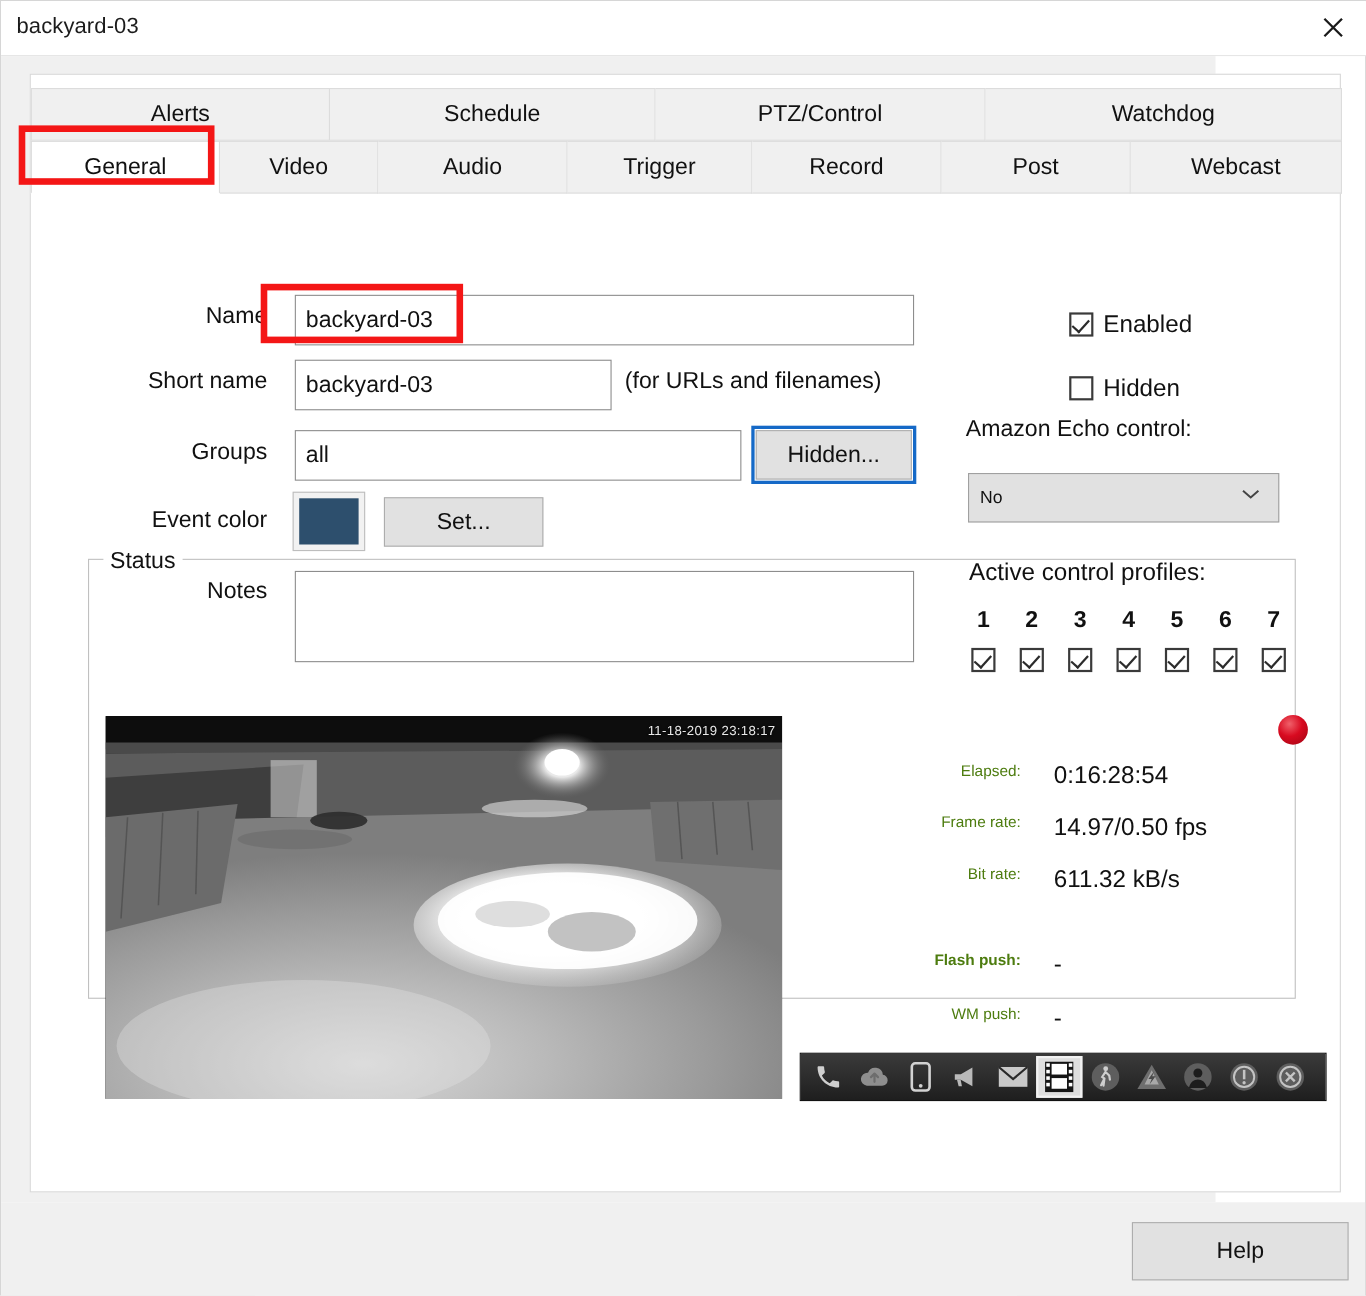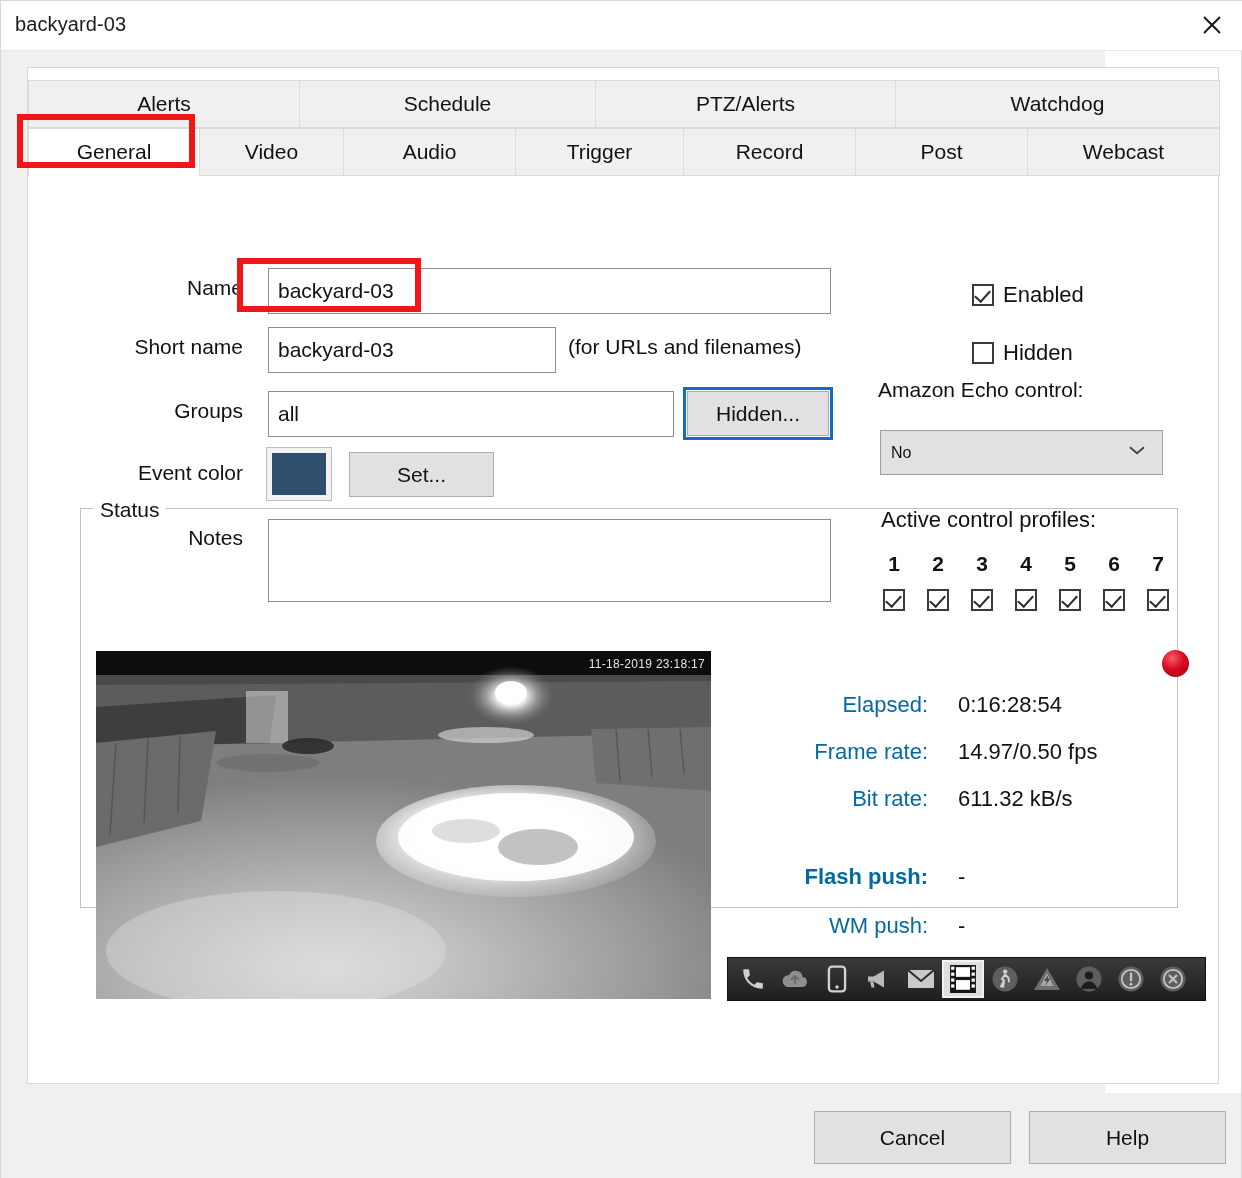--- a/index.html
+++ b/index.html
@@ -77,21 +77,21 @@
 
   
   #status-group{position:absolute;left:52px;top:440px;width:1098px;height:400px;border:1px solid #c0c0c0;box-sizing:border-box;}
   #status-legend{position:absolute;left:66px;top:430px;background:#ffffff;padding:0 6px;font-size:21px;color:#111;}
 
   
   #video{position:absolute;left:68px;top:583px;width:615px;height:348px;overflow:hidden;background:#111;}
   #video-ts{position:absolute;right:6px;top:6px;font-size:12px;color:#e8e8e8;font-family:"Liberation Sans",sans-serif;letter-spacing:.3px;z-index:5;text-shadow:0 0 2px #000;}
 
   
-  .stat-lbl{position:absolute;font-size:22px;color:#0369a1;text-align:right;white-space:nowrap;}
+  .stat-lbl{position:absolute;font-size:14px;color:#4d7c0f;text-align:right;white-space:nowrap;}
   .stat-val{position:absolute;font-size:22px;color:#111;white-space:nowrap;}
   #rec-dot{position:absolute;left:1134px;top:582px;width:27px;height:27px;border-radius:50%;
     background:radial-gradient(circle at 38% 30%, #f0606a 0%, #d80a20 45%, #9e0412 100%);}
 
   
   #icon-toolbar{position:absolute;left:699px;top:889px;width:479px;height:44px;
     background:linear-gradient(#3a3a3a,#2a2a2a 60%,#1e1e1e);border:1px solid #111;box-sizing:border-box;
     display:flex;align-items:center;padding:0 4px;gap:0;}
   .tb-icon{width:42px;height:38px;display:flex;align-items:center;justify-content:center;cursor:default;flex:0 0 auto;}
   .tb-icon svg{display:block;}
@@ -120,21 +120,21 @@
 
       <div id="tabstrip">
         <div class="tabrow" id="tabrow-top">
           <div class="tab" style="width:272px">
               <span>Alerts</span>
             </div>
           <div class="tab" style="width:296px">
               <span>Schedule</span>
             </div>
           <div class="tab" style="width:300px">
-              <span>PTZ/Alerts</span>
+              <span>PTZ/Control</span>
             </div>
           <div class="tab" style="width:324px">
               <span>Watchdog</span>
             </div>
         </div>
         <div class="tabrow" id="tabrow-bottom">
           <div class="tab selected" style="width:172px">
               <span>General</span>
             </div>
           <div class="tab" style="width:144px">
@@ -395,23 +395,20 @@
         <span>Export...</span>
       </div>
       <div class="btn" style="left:1028px;top:1027px;width:163px;height:46px;">
         <span>Import...</span>
       </div>
 
     </div>
   </div>
 
   <div id="btnbar">
-    <div class="btn" style="left:813px;top:18px;width:197px;height:53px;">
-      <span>Cancel</span>
-    </div>
     <div class="btn" style="left:1028px;top:18px;width:197px;height:53px;">
       <span>Help</span>
     </div>
   </div>
 
   <div style="position:absolute;left:16px;top:113px;width:178px;height:54px;border:6px solid #f41616;box-sizing:border-box;pointer-events:none;"></div>
   <div style="position:absolute;left:236px;top:257px;width:184px;height:54px;border:6px solid #f41616;box-sizing:border-box;pointer-events:none;"></div>
 
 </div>
 

